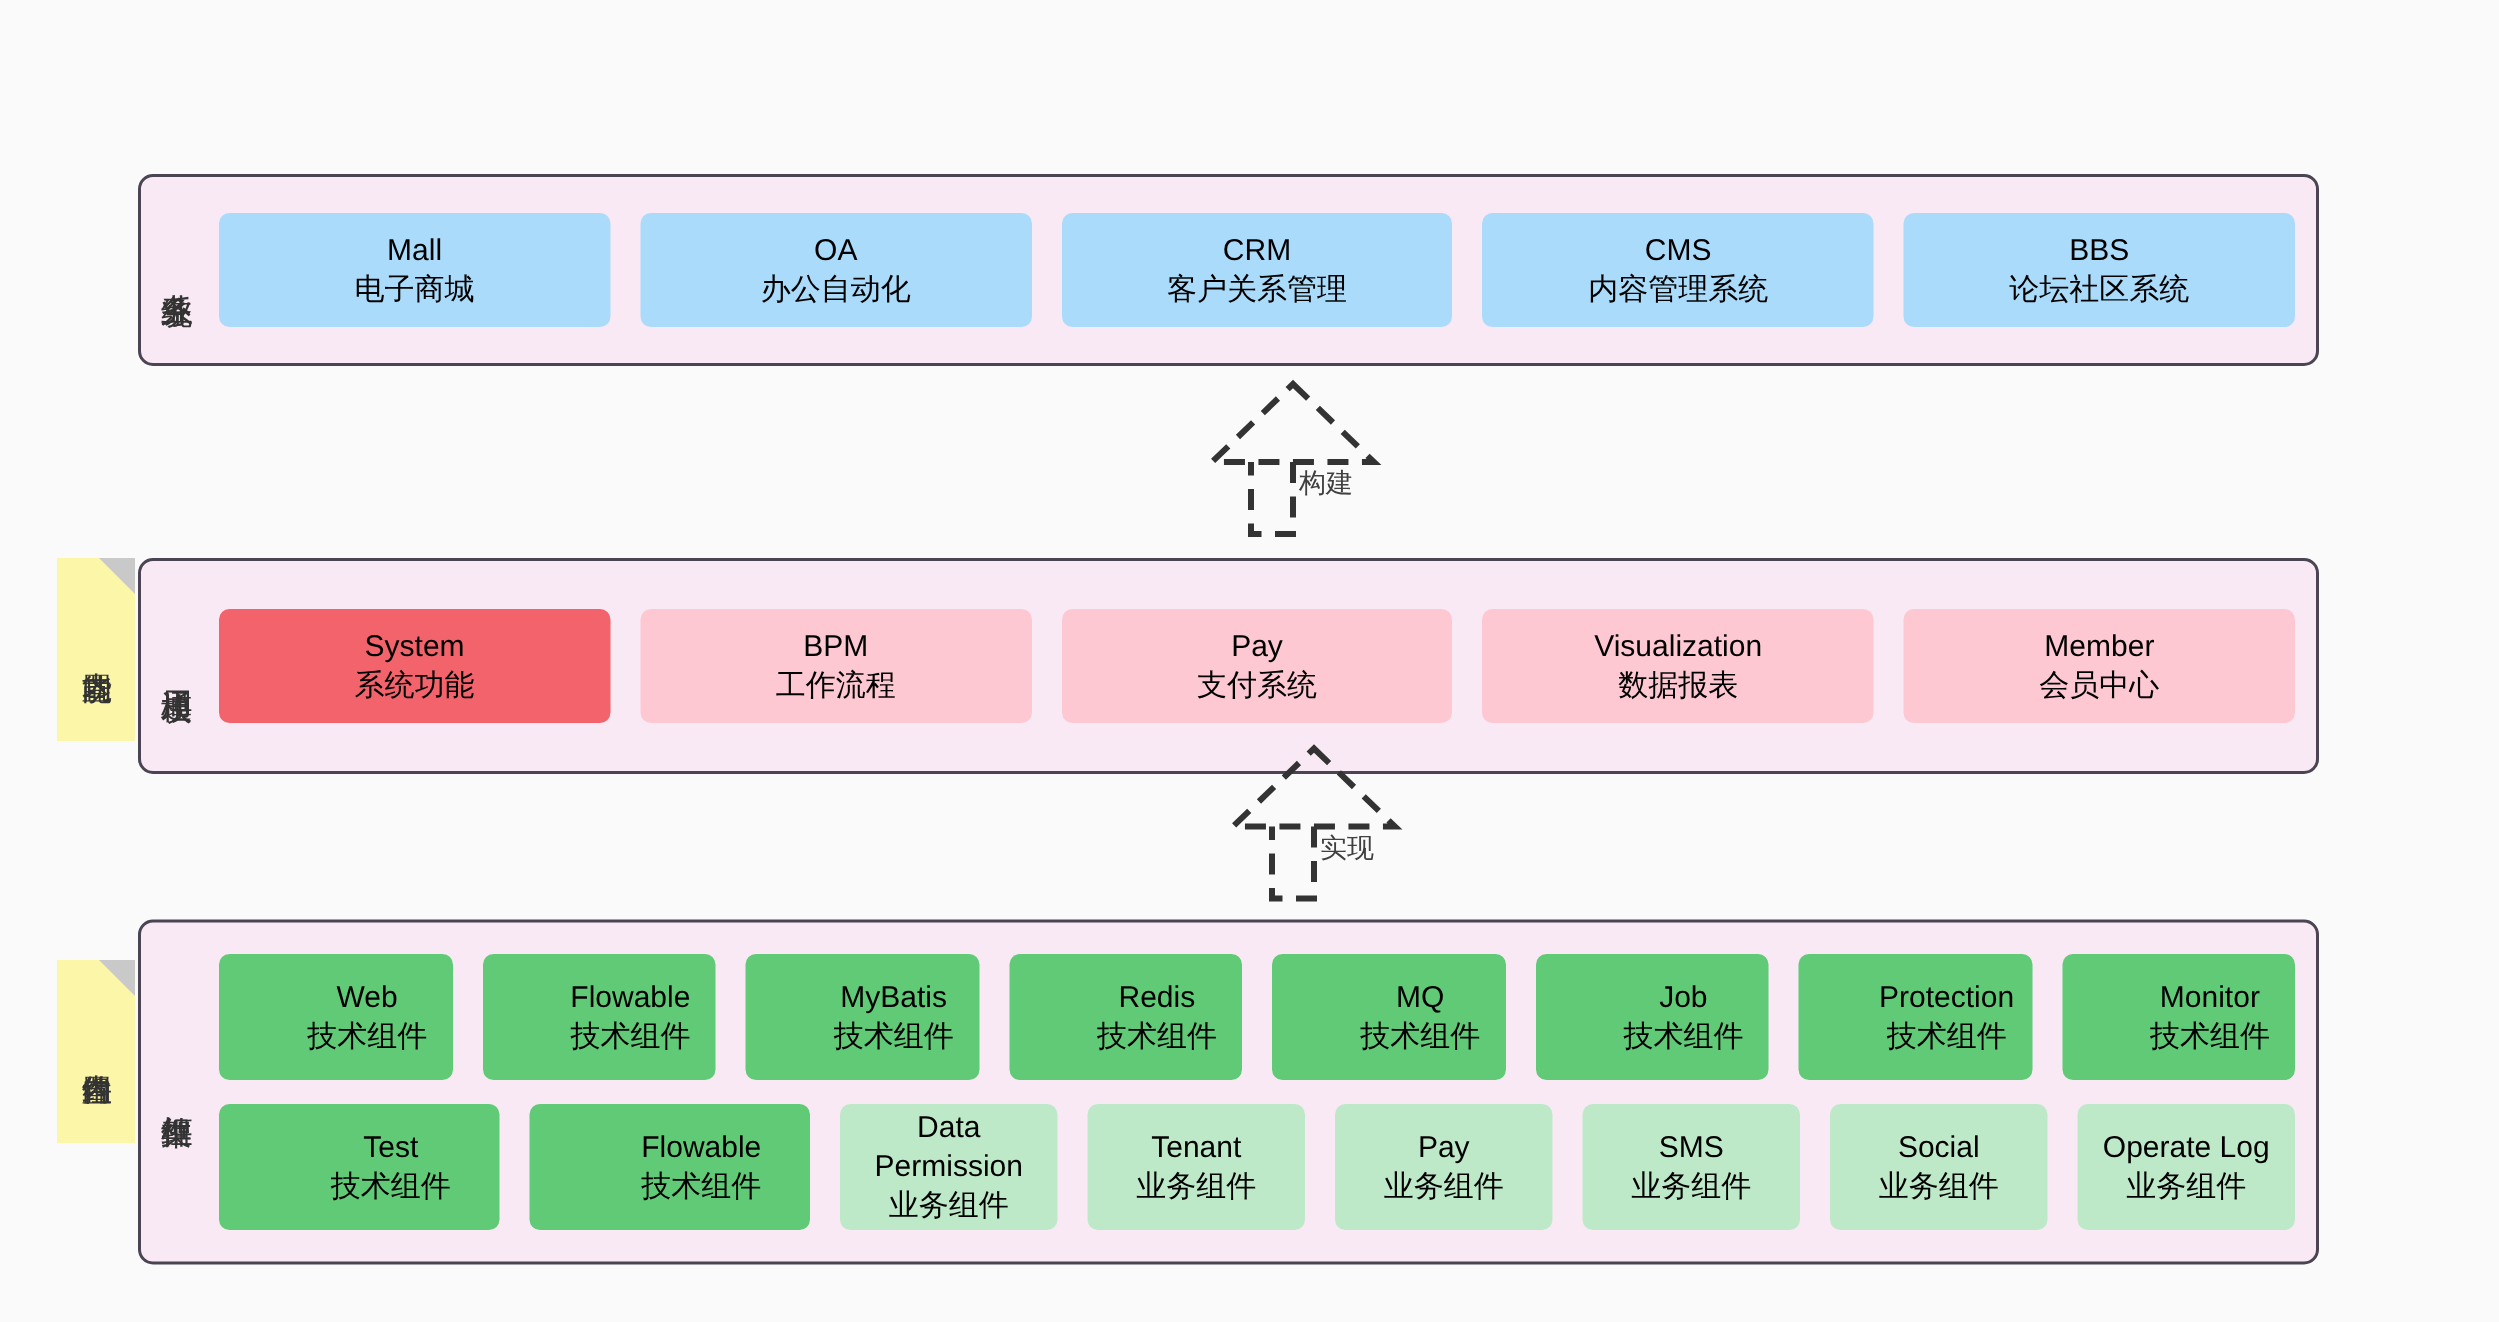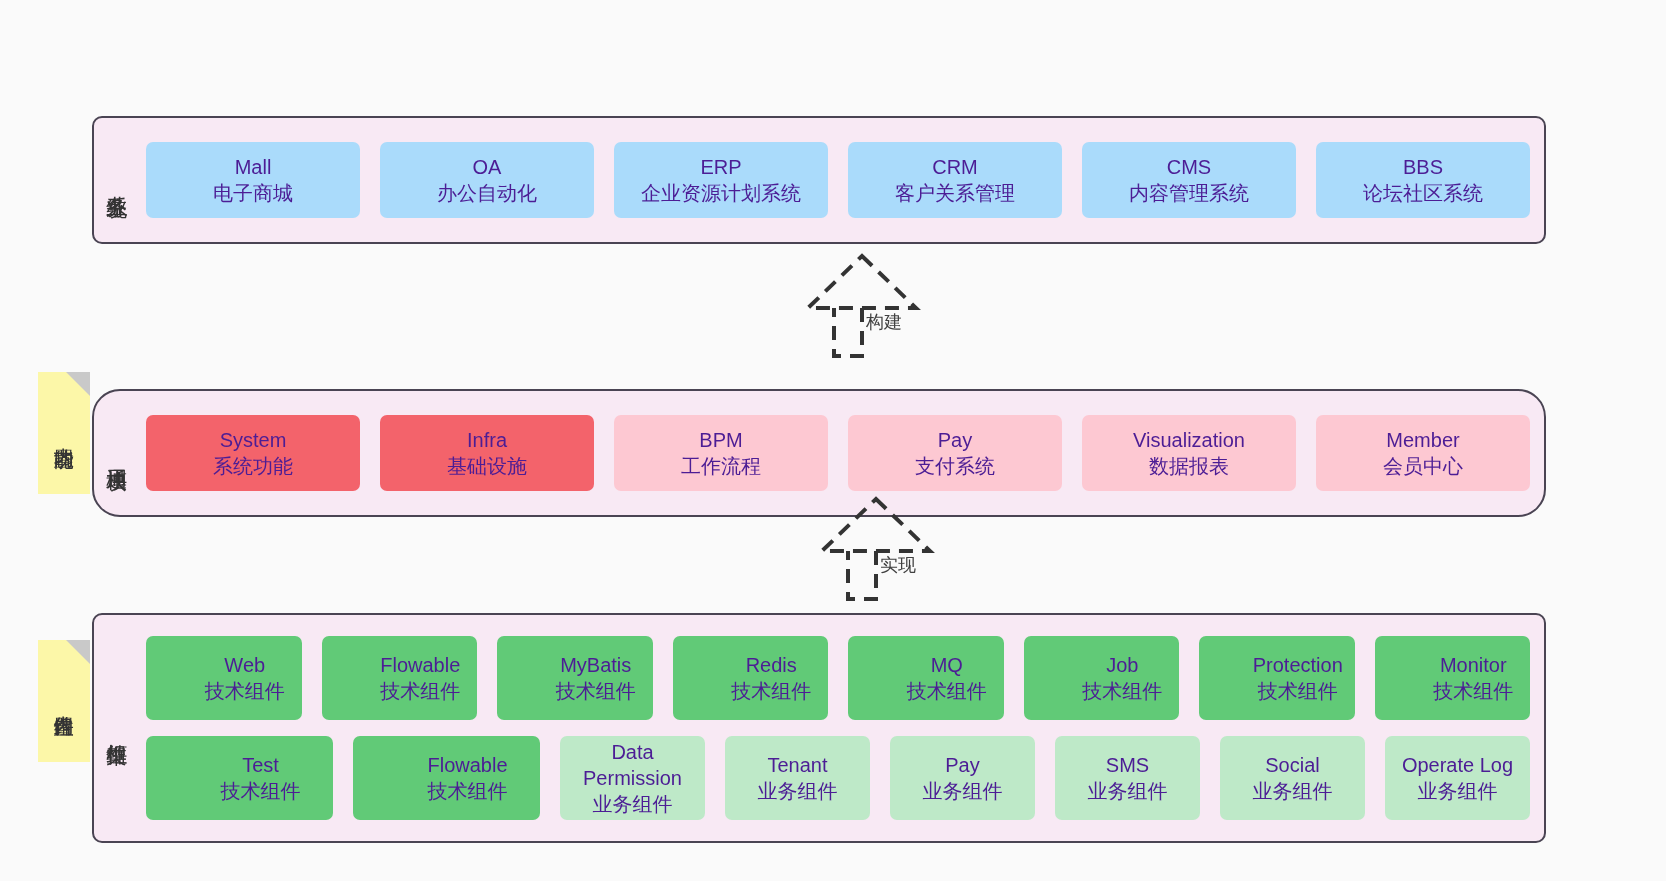--- a/index.html
+++ b/index.html
@@ -63,36 +63,36 @@
     flex: 1 1 0;
     box-sizing: border-box;
     border-radius: 7px;
     display: flex;
     flex-direction: column;
     align-items: center;
     justify-content: center;
     text-align: center;
     font-size: 20px;
     line-height: 1.30;
-    color: #4c1d95;
+    color: #000000;
     padding: 4px 6px;
   }
   .card .t1 { display: block; }
   .card .t2 { display: block; }
 
   
   .c-blue       { background: #aadbfb; }
   .c-red        { background: #f3636b; }
   .c-pink       { background: #fdc8d2; }
   .c-green      { background: #61ca77; padding-left: 48px; }
   .c-lightgreen { background: #bee9c8; }
 
   
   #tier-business  { left: 92px;  top: 116px; width: 1454px; height: 128px; }
-  #tier-modules   { left: 92px;  top: 389px; width: 1454px; height: 128px; border-radius: 28px; }
+  #tier-modules   { left: 92px;  top: 372px; width: 1454px; height: 144px; }
   #tier-framework { left: 92px;  top: 613px; width: 1454px; height: 230px; }
 
   #tier-business  .row { height: 76px; }
   #tier-modules   .row { height: 76px; }
   #tier-framework .row { height: 84px; }
 
   
   .note {
     position: absolute;
     box-sizing: border-box;
@@ -147,24 +147,20 @@
       <div class="row">
         <div class="card c-blue">
           <span class="t1">Mall</span>
           <span class="t2">电子商城</span>
         </div>
         <div class="card c-blue">
           <span class="t1">OA</span>
           <span class="t2">办公自动化</span>
         </div>
         <div class="card c-blue">
-          <span class="t1">ERP</span>
-          <span class="t2">企业资源计划系统</span>
-        </div>
-        <div class="card c-blue">
           <span class="t1">CRM</span>
           <span class="t2">客户关系管理</span>
         </div>
         <div class="card c-blue">
           <span class="t1">CMS</span>
           <span class="t2">内容管理系统</span>
         </div>
         <div class="card c-blue">
           <span class="t1">BBS</span>
           <span class="t2">论坛社区系统</span>
@@ -182,24 +178,20 @@
   <div class="note" id="note-features">内置功能</div>
 
   <div class="tier" id="tier-modules">
     <div class="tier-label">通用模块</div>
     <div class="tier-body">
       <div class="row">
         <div class="card c-red">
           <span class="t1">System</span>
           <span class="t2">系统功能</span>
         </div>
-        <div class="card c-red">
-          <span class="t1">Infra</span>
-          <span class="t2">基础设施</span>
-        </div>
         <div class="card c-pink">
           <span class="t1">BPM</span>
           <span class="t2">工作流程</span>
         </div>
         <div class="card c-pink">
           <span class="t1">Pay</span>
           <span class="t2">支付系统</span>
         </div>
         <div class="card c-pink">
           <span class="t1">Visualization</span>

